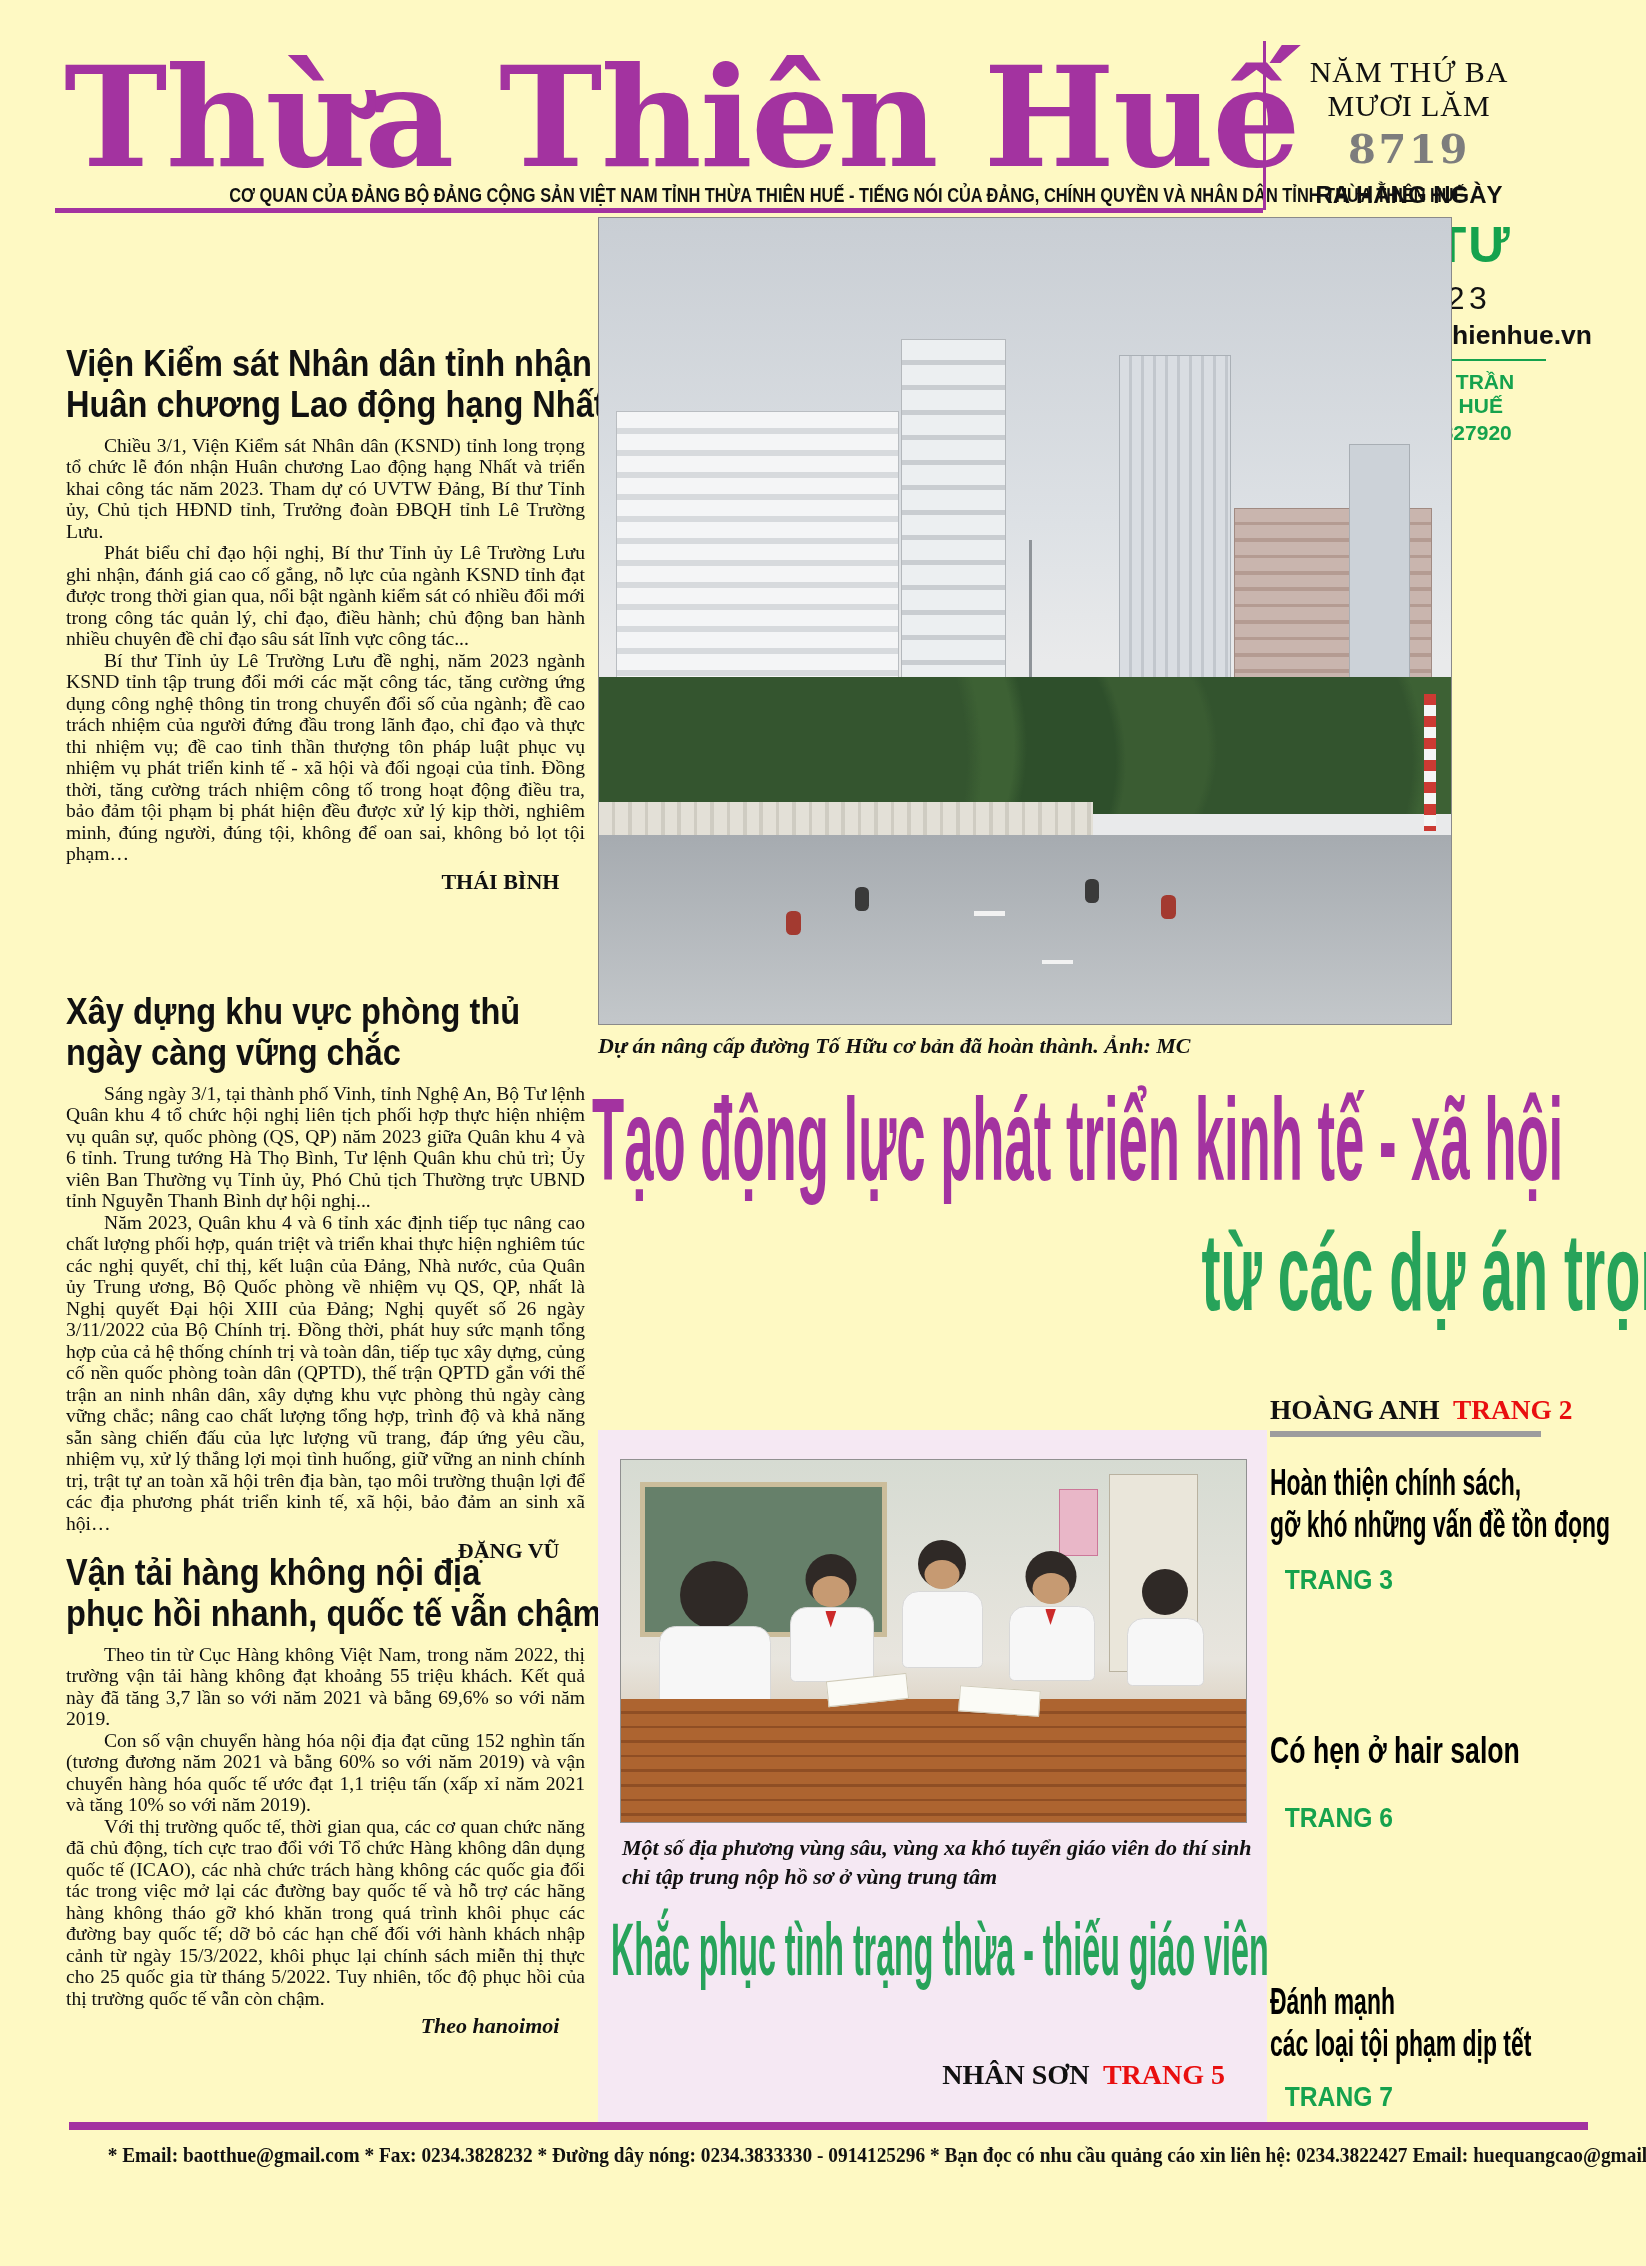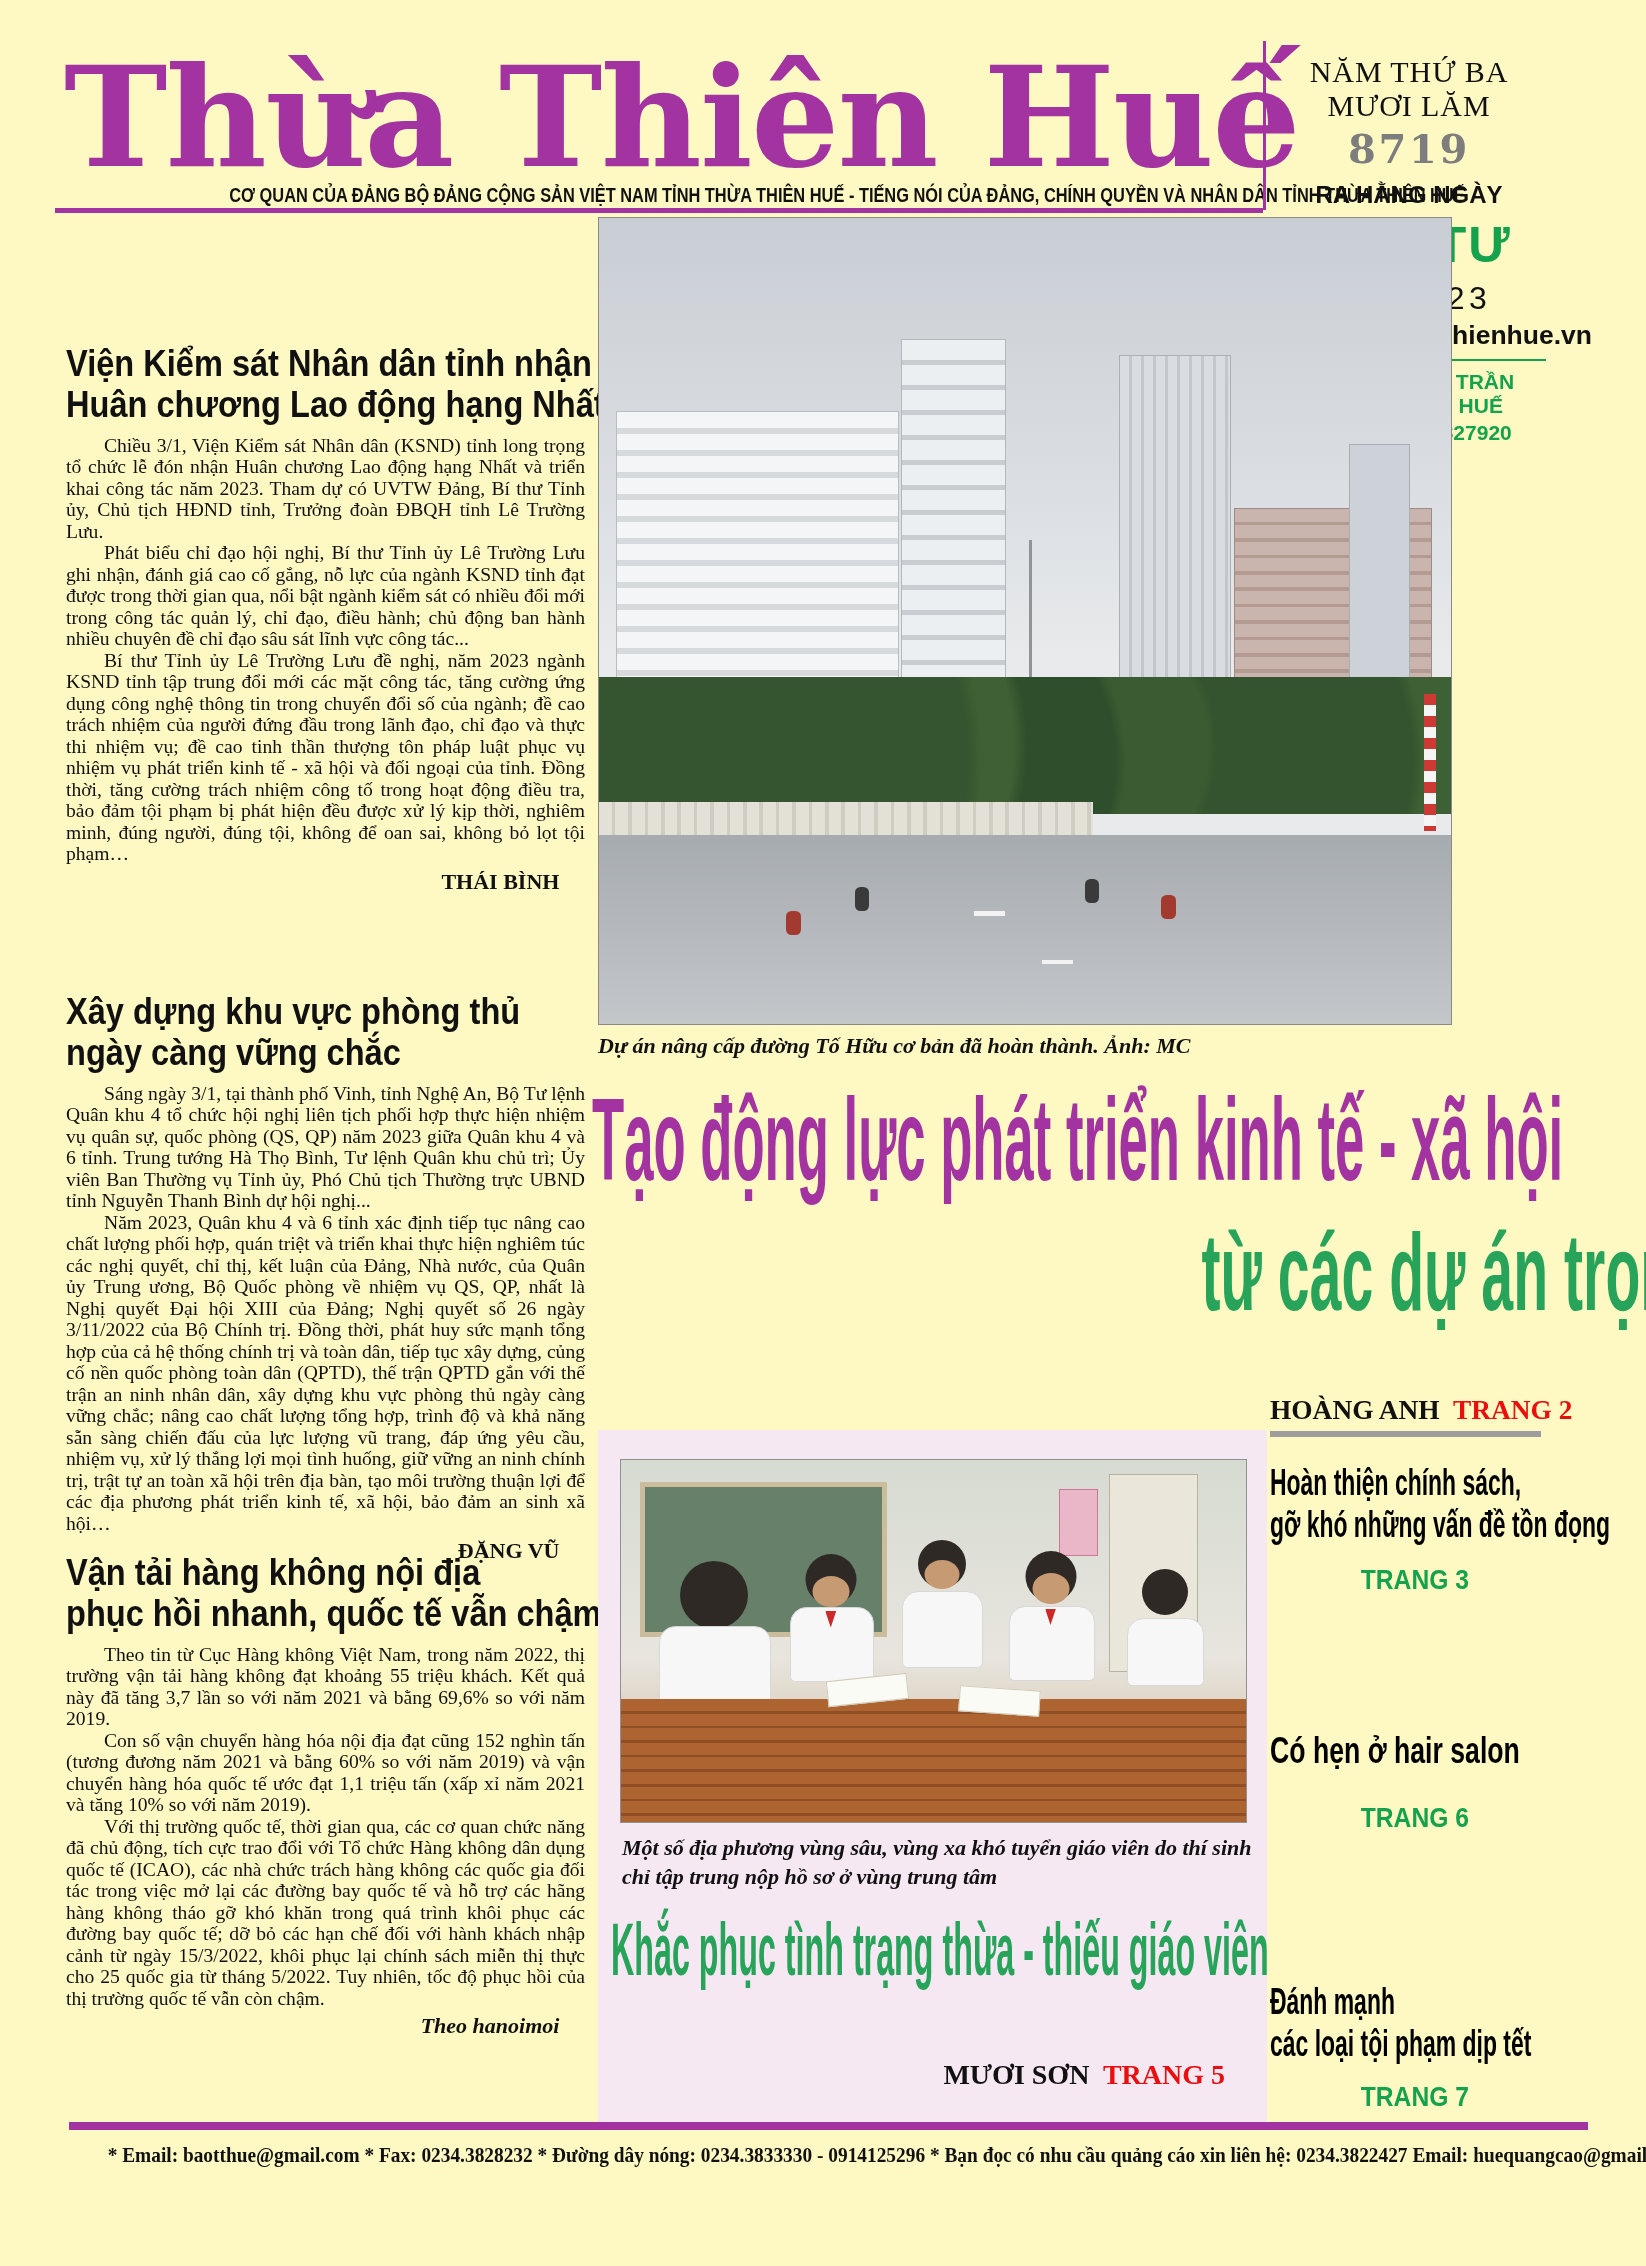--- a/index.html
+++ b/index.html
@@ -77,21 +77,21 @@
          font-weight:bold;font-size:110px;line-height:1;color:#27a35a;}
   .feat2 .cx-r{transform:scaleX(0.52);}
   .feat-byline{left:1270px;top:1395px;width:274px;text-align:center;font-weight:bold;font-size:27.4px;}
   .page-red{color:#e90f0f;}
   .rule-gray{left:1270px;top:1431px;width:271px;height:6.4px;background:#9d9d9d;}
 
   
   .side-title{font-family:"Liberation Sans",sans-serif;font-weight:bold;font-size:37px;line-height:1.13;color:#000;}
   .side-title .cx{transform:scaleX(0.62);}
   .side-ref{font-family:"Liberation Sans",sans-serif;font-weight:bold;font-size:28px;color:#15a24d;
-            width:274px;text-align:center;padding-right:3.7px;}
+            width:274px;text-align:left;padding-right:3.7px;}
   .side-ref .cx-r{transform:scaleX(0.88);}
 
   
   .pinkbox{left:598px;top:1430px;width:669px;height:692px;background:#f5e8f3;}
   .classroom{position:absolute;left:22px;top:29px;width:625px;height:362px;border:1.8px solid #909090;
              background:linear-gradient(180deg,#d6dbd2 0%,#e8e5de 55%,#ddd3c4 70%);overflow:hidden;}
   .classroom .board{position:absolute;left:3%;top:6%;width:38%;height:40%;background:#66806a;border:5.5px solid #cbbd9b;}
   .classroom .door{position:absolute;left:78%;top:4%;width:14%;height:54%;background:#eae6da;border:1.8px solid #b9b2a0;}
   .classroom .poster{position:absolute;left:70%;top:8%;width:6%;height:18%;background:#e9b7c8;border:0.9px solid #c79;}
   .kid{position:absolute;}
@@ -271,21 +271,21 @@
       <div class="book" style="left:54%;top:63%;transform:rotate(4deg);"></div>
     </div>
 
     <div class="pink-caption">Một số địa phương vùng sâu, vùng xa khó tuyển giáo viên do thí sinh chỉ tập trung nộp hồ sơ ở vùng trung tâm</div>
 
     <div class="edu-head">
       <span class="cx">Khắc phục tình trạng thừa - thiếu giáo viên</span>
     </div>
 
     <div class="edu-byline nowrap">
-      <span>MƯƠI SƠN</span>&nbsp;
+      <span>NHÂN SƠN</span>&nbsp;
       <span class="page-red">TRANG 5</span>
     </div>
   </div>
 
   <div class="abs footer-rule"></div>
   <div class="abs footer-text">
     <span class="cx">* Email: baotthue@gmail.com    * Fax: 0234.3828232    * Đường dây nóng: 0234.3833330 - 0914125296  * Bạn đọc có nhu cầu quảng cáo xin liên hệ: 0234.3822427   Email: huequangcao@gmail.com</span>
   </div>
 
 </div>

